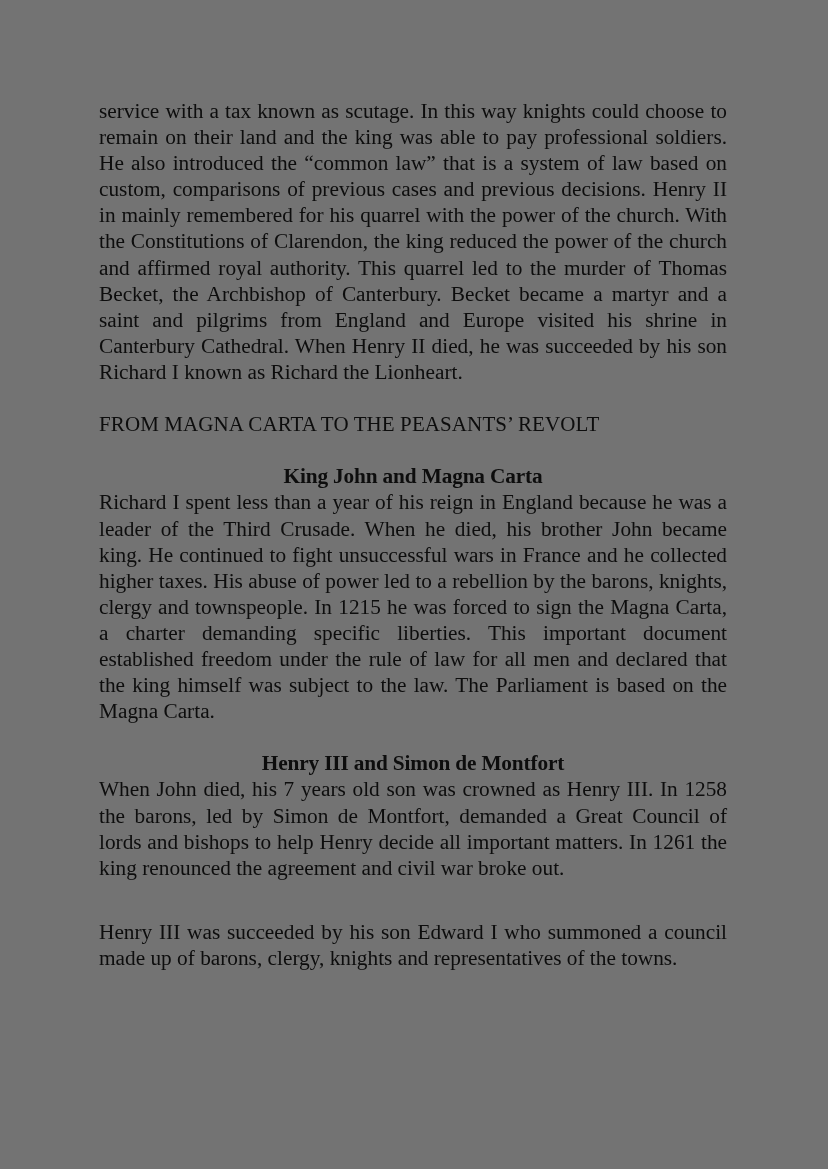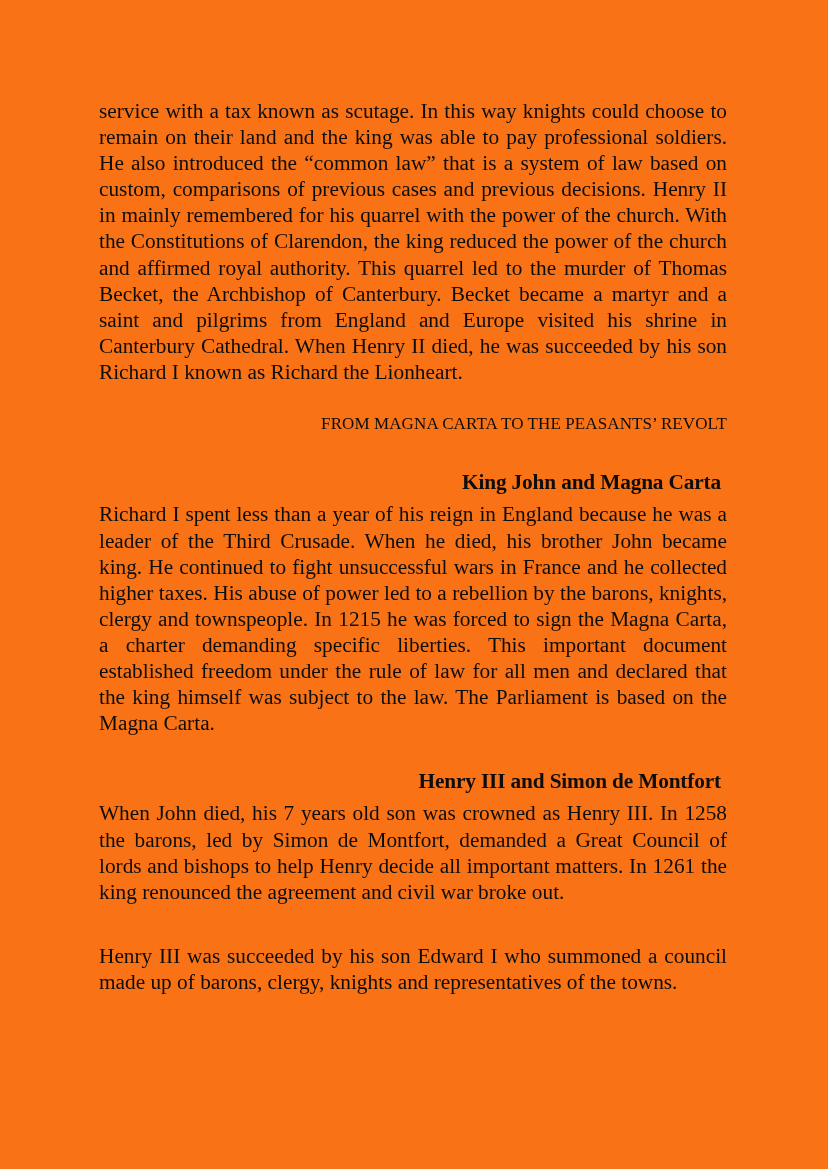--- a/index.html
+++ b/index.html
@@ -11,21 +11,21 @@
     width: 828px;
     height: 1169px;
     overflow: hidden;
     font-family: "Liberation Serif", "DejaVu Serif", serif;
     color: #0d0d0d;
   }
   .page {
     position: relative;
     width: 828px;
     height: 1169px;
-    background: #f97316;
+    background: #737373;
     box-sizing: border-box;
   }
   .text-column {
     position: absolute;
     left: 99px;
     top: 98px;
     width: 628px;
   }
   p.body-par {
     margin: 0;
@@ -35,33 +35,33 @@
     text-justify: inter-word;
     hyphens: none;
     -webkit-font-smoothing: antialiased;
   }
   p.body-par:last-child {
     text-align-last: left;
     margin-top: 12px;
   }
   h1.section-heading {
     margin: 0;
-    font-size: 17px;
+    font-size: 21px;
     line-height: 26.1px;
     font-weight: normal;
-    text-align: right;
+    text-align: left;
     letter-spacing: 0.1px;
     white-space: nowrap;
   }
   h2.sub-heading {
-    margin: 6px;
+    margin: 0;
     font-size: 21.3px;
     line-height: 26.1px;
     font-weight: bold;
-    text-align: right;
+    text-align: center;
     letter-spacing: -0.15px;
   }
   .gap-line {
     height: 26.1px;
   }
 </style>
 </head>
 <body>
 
 <div class="page">

